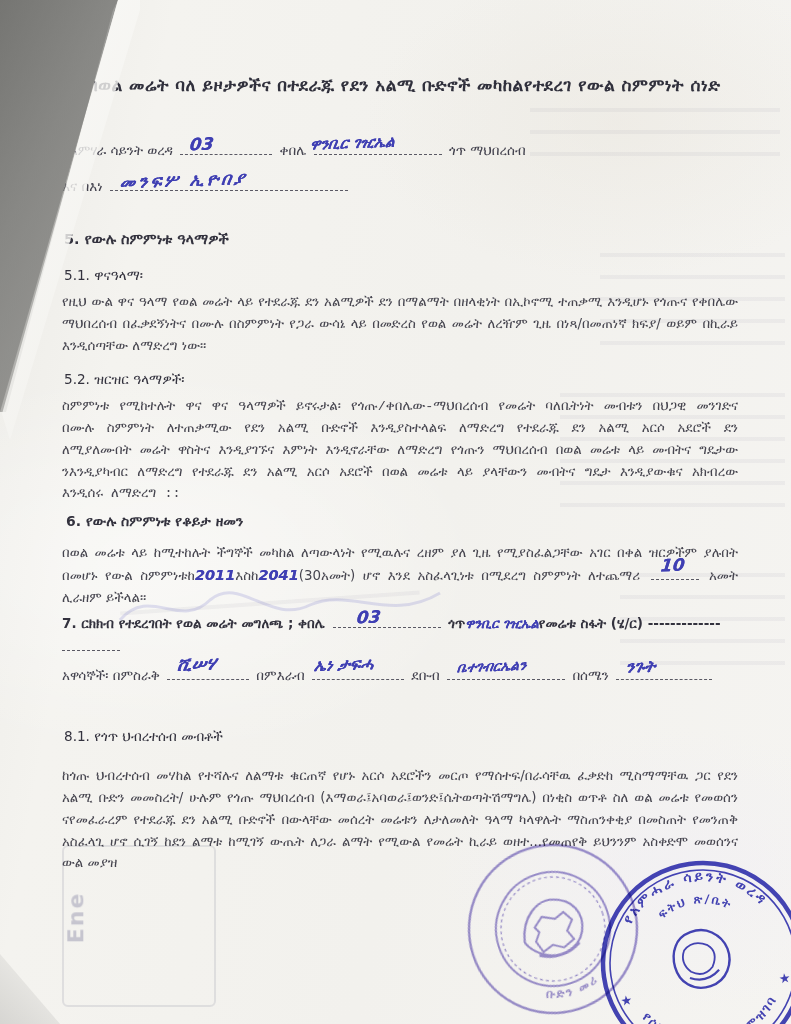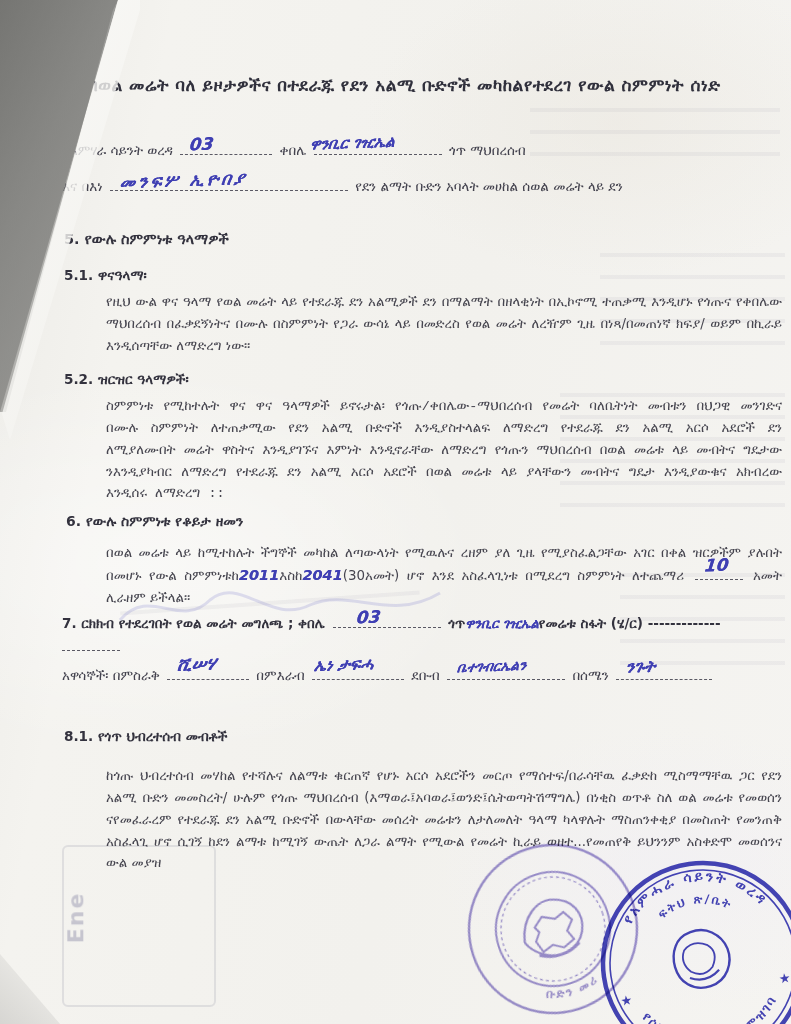--- a/index.html
+++ b/index.html
@@ -28,23 +28,23 @@
   .ghost{position:absolute;filter:blur(.6px);opacity:.55;pointer-events:none;
     background:repeating-linear-gradient(180deg,transparent 0 13px,rgba(118,116,140,.14) 13px 17px,transparent 17px 22px);}
   .ghost-box{position:absolute;border:2px solid rgba(150,150,170,.22);border-radius:6px;filter:blur(.5px);}
   .ene{position:absolute;transform:rotate(-90deg);transform-origin:center;
     color:#b7b6c5;font-weight:bold;font-size:22px;letter-spacing:2px;opacity:.75;filter:blur(.4px);}
   .scribble{position:absolute;opacity:.16;pointer-events:none;}
   
   .doc-title{position:absolute;left:88px;top:70px;width:636px;
     font-size:17px;font-weight:bold;line-height:1.8;color:#30303c;letter-spacing:.5px;}
   .line{position:absolute;left:62px;width:676px;font-size:13.5px;line-height:1.6;white-space:nowrap;}
-  .para{position:absolute;left:62px;width:676px;font-size:13.4px;line-height:1.63;text-align:justify;color:#46454f;margin-left:44px;}
+  .para{position:absolute;left:62px;width:676px;font-size:13.4px;line-height:1.63;text-align:justify;color:#46454f;}
   .h1{position:absolute;left:64px;font-size:14.5px;font-weight:bold;color:#33323e;}
-  .h2{position:absolute;left:64px;font-size:13.6px;font-weight:bold;color:#33323e;}
+  .h2{position:absolute;left:64px;font-size:13.6px;font-weight:normal;color:#33323e;}
   .blank{display:inline-block;position:relative;border-bottom:1.6px dashed #5a5964;height:13px;vertical-align:baseline;margin:0 3px;}
   .hw{color:#3f3fb3;font-size:15px;font-weight:bold;font-style:italic;
     transform:rotate(-2deg) skewX(-9deg);display:inline-block;white-space:nowrap;
     text-shadow:0 0 .5px #4a4ab8;}
   .blank .hw{position:absolute;left:10px;top:-10px;}
   .hw-inline{color:#3f3fb3;font-size:14.5px;font-weight:bold;font-style:italic;text-shadow:0 0 .5px #4a4ab8;}
   .dashes{position:absolute;left:62px;border-bottom:1.6px dashed #5a5964;height:12px;}
   
   .stamp{position:absolute;mix-blend-mode:multiply;pointer-events:none;}
 </style>
@@ -77,21 +77,20 @@
       <span class="hw" style="left:-4px;">ዋንቢር ገዢኤል</span>
     </span>
     <span>ጎጥ ማህበረሰብ</span>
   </div>
 
   <div class="line" style="top:176px;">
     <span>እና በእነ</span>
     <span class="blank" style="width:238px;">
       <span class="hw" style="font-size:17px;letter-spacing:3px;">መንፍሦ ኢዮበያ</span>
     </span>
-    <span>የደን ልማት ቡድን አባላት መሀከል ሰወል መሬት ላይ ደን</span>
   </div>
 
   <div class="h1" style="top:231px;">5. የውሉ ስምምነቱ ዓላማዎች</div>
   <div class="h2" style="top:267px;">5.1. ዋናዓላማ፡</div>
   <div class="para" style="top:291px;">የዚህ ውል ዋና ዓላማ የወል መሬት ላይ የተደራጁ ደን አልሚዎች ደን በማልማት በዘላቂነት በኢኮኖሚ ተጠቃሚ እንዲሆኑ የጎጡና የቀበሌው ማህበረሰብ በፈቃደኝነትና በሙሉ በስምምነት የጋራ ውሳኔ ላይ በመድረስ የወል መሬት ለረዥም ጊዜ በነጻ/በመጠነኛ ክፍያ/ ወይም በኪራይ እንዲሰጣቸው ለማድረግ ነው።</div>
   <div class="h2" style="top:371px;">5.2. ዝርዝር ዓላማዎች፡</div>
   <div class="para" style="top:396px;font-family:Liberation Mono, monospace;">ስምምነቱ የሚከተሉት ዋና ዋና ዓላማዎች ይኖሩታል፡ የጎጡ/ቀበሌው-ማህበረሰብ የመሬት ባለቤትነት መብቱን በህጋዊ መንገድና በሙሉ ስምምነት ለተጠቃሚው የደን አልሚ ቡድኖች እንዲያስተላልፍ ለማድረግ የተደራጁ ደን አልሚ አርሶ አደሮች ደን ለሚያለሙበት መሬት ዋስትና እንዲያገኙና እምነት እንዲኖራቸው ለማድረግ የጎጡን ማህበረሰብ በወል መሬቱ ላይ መብትና ግዴታው ንእንዲያካብር ለማድረግ የተደራጁ ደን አልሚ አርሶ አደሮች በወል መሬቱ ላይ ያላቸውን መብትና ግዴታ እንዲያውቁና አክብረው እንዲሰሩ ለማድረግ ::</div>
 
   <div class="h1" style="top:513px;font-size:14px;left:66px;">6. የውሉ ስምምነቱ የቆይታ ዘመን</div>
   <div class="para" style="top:542px;">

